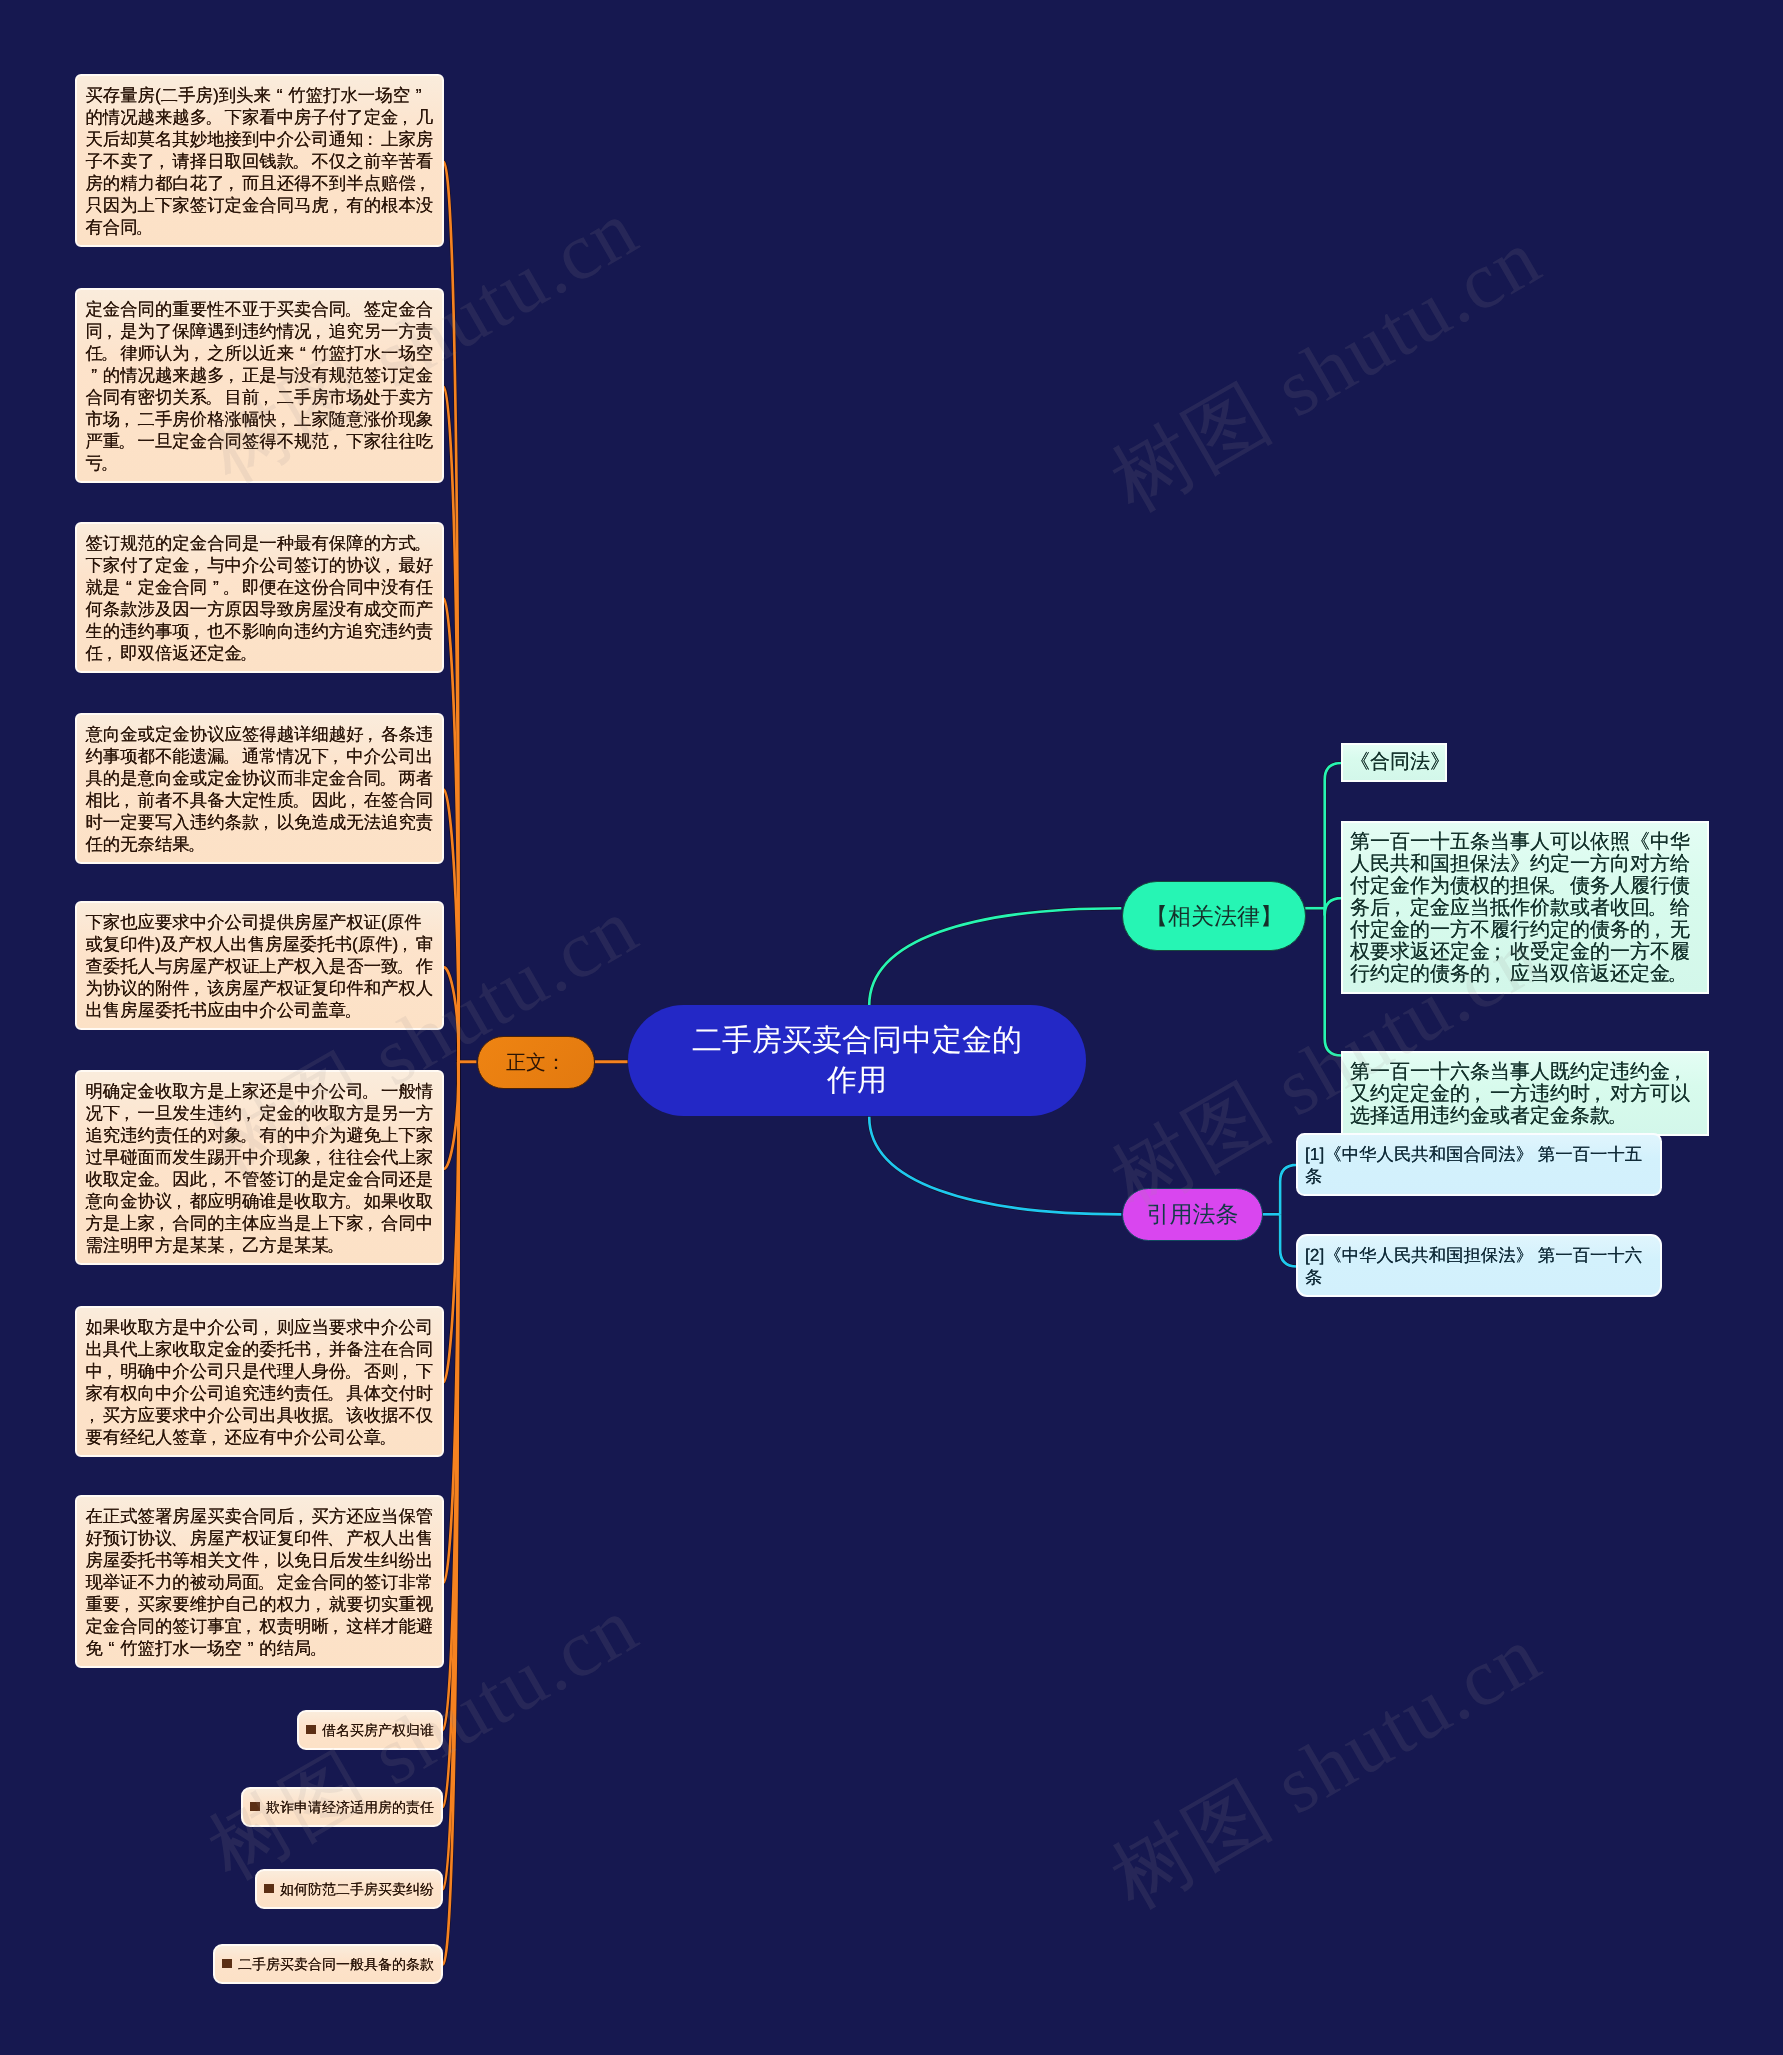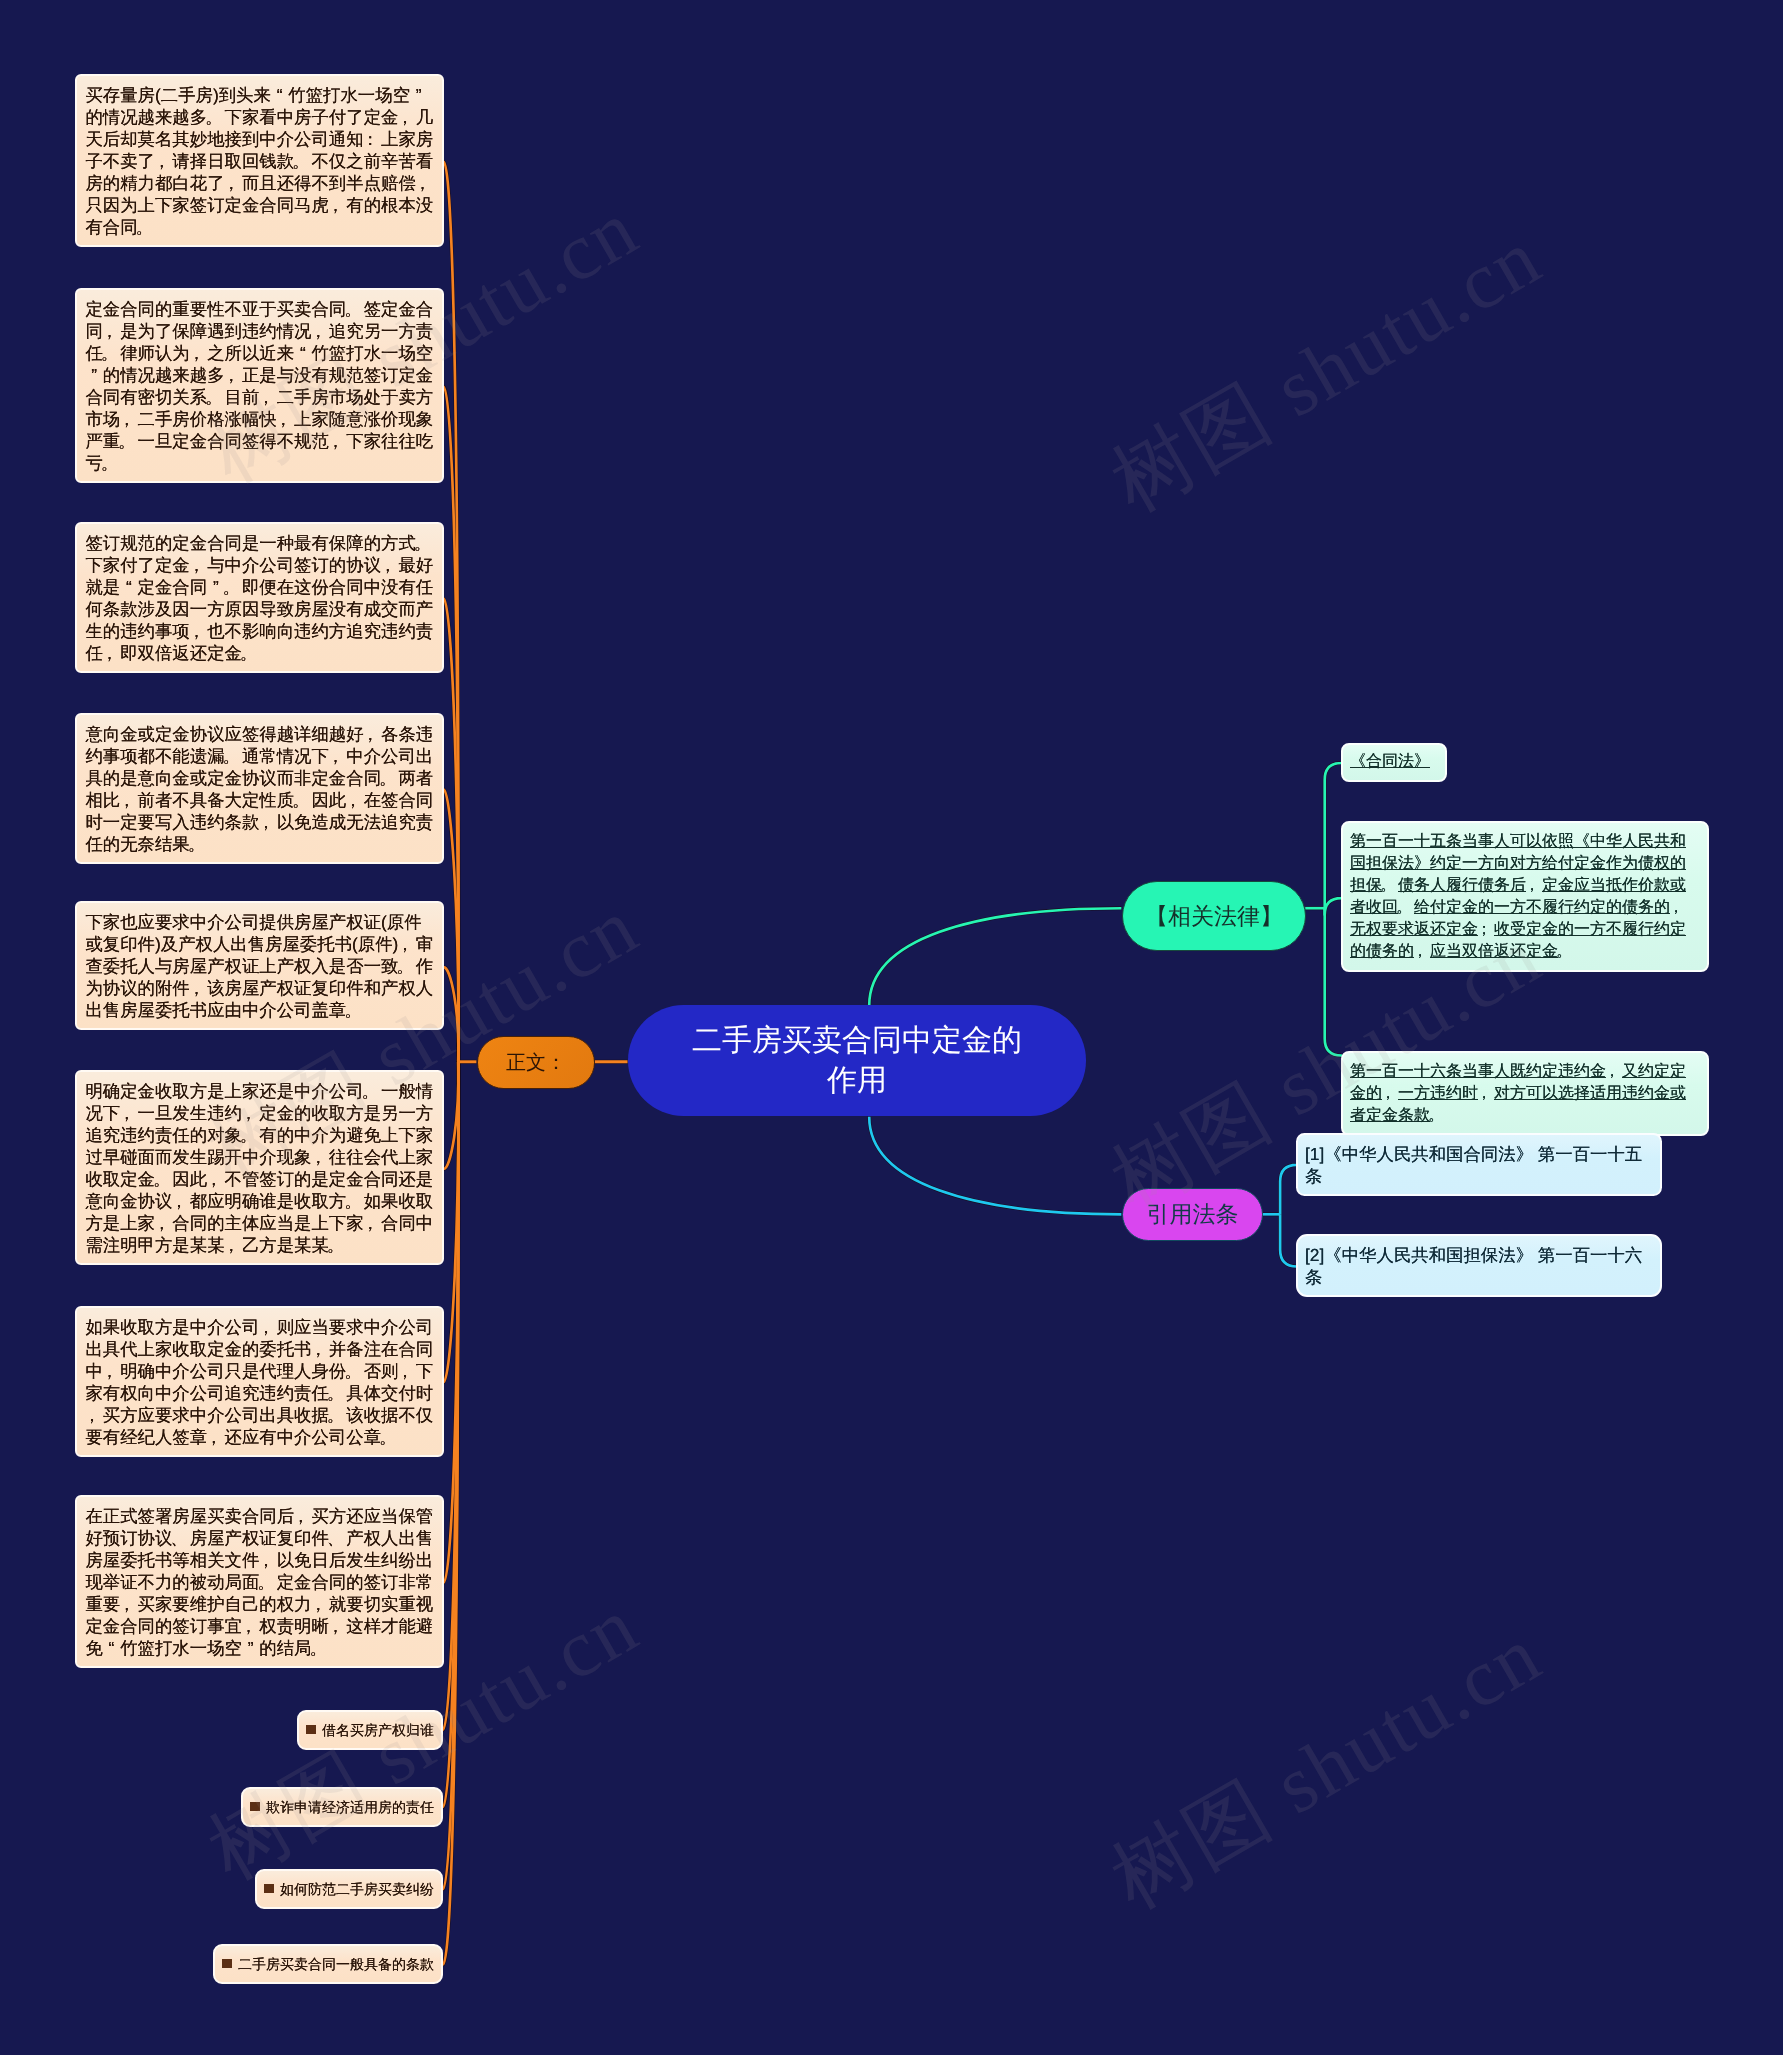--- a/index.html
+++ b/index.html
@@ -34,22 +34,22 @@
  justify-content:center;box-sizing:border-box;}
 #root > span{display:block;width:343px;font-size:30px;line-height:40px;text-align:center;}
 #pill-body{background:linear-gradient(135deg,#ef8412 0%,#e2790f 100%);color:#2b1406;left:477px;top:1036px;width:118px;height:53px;
  border:1.1px solid #46210a;font-size:20px;}
 #pill-laws{background:#26f5b4;color:#16302a;left:1122px;top:881px;width:184px;height:70px;
  border:1.1px solid #16493c;font-size:23px;}
 #pill-cited{background:#d946ef;color:#123a46;left:1122px;top:1188px;width:141px;height:53px;
  border:1.1px solid #0f4a5e;font-size:23px;}
 
 .gcard{background:linear-gradient(180deg,#e4fdf4 0%,#d8fbed 40%,#d3f7ea 100%);
- border:2.1px solid #fbfffd;border-radius:8px;color:#13312b;font-size:16px;line-height:22px;
- padding:7.7px 6.3px 7.7px 7px;text-decoration:underline;}
+ border:2.1px solid #fbfffd;border-radius:0;color:#13312b;font-size:20px;line-height:22px;
+ padding:7.7px 6.3px 7.7px 7px;}
 .bcard{background:linear-gradient(180deg,#e0f5fd 0%,#d3f1fc 40%,#d2f0fc 100%);
  border:2.1px solid #fbfdff;border-radius:8.4px;color:#102b38;font-size:17.4px;line-height:22px;
  padding:7.7px 6.3px 7.7px 7px;}
 .gcard.compact,.bcard.compact{padding:6.3px 6.3px 6.3px 7px;}
 .fw{display:inline-block;width:1em;text-align:center;}
 .pl{display:inline-block;width:1em;text-align:left;margin-left:-0.12em;padding-right:0.12em;}
 </style>
 </head>
 <body>
 

